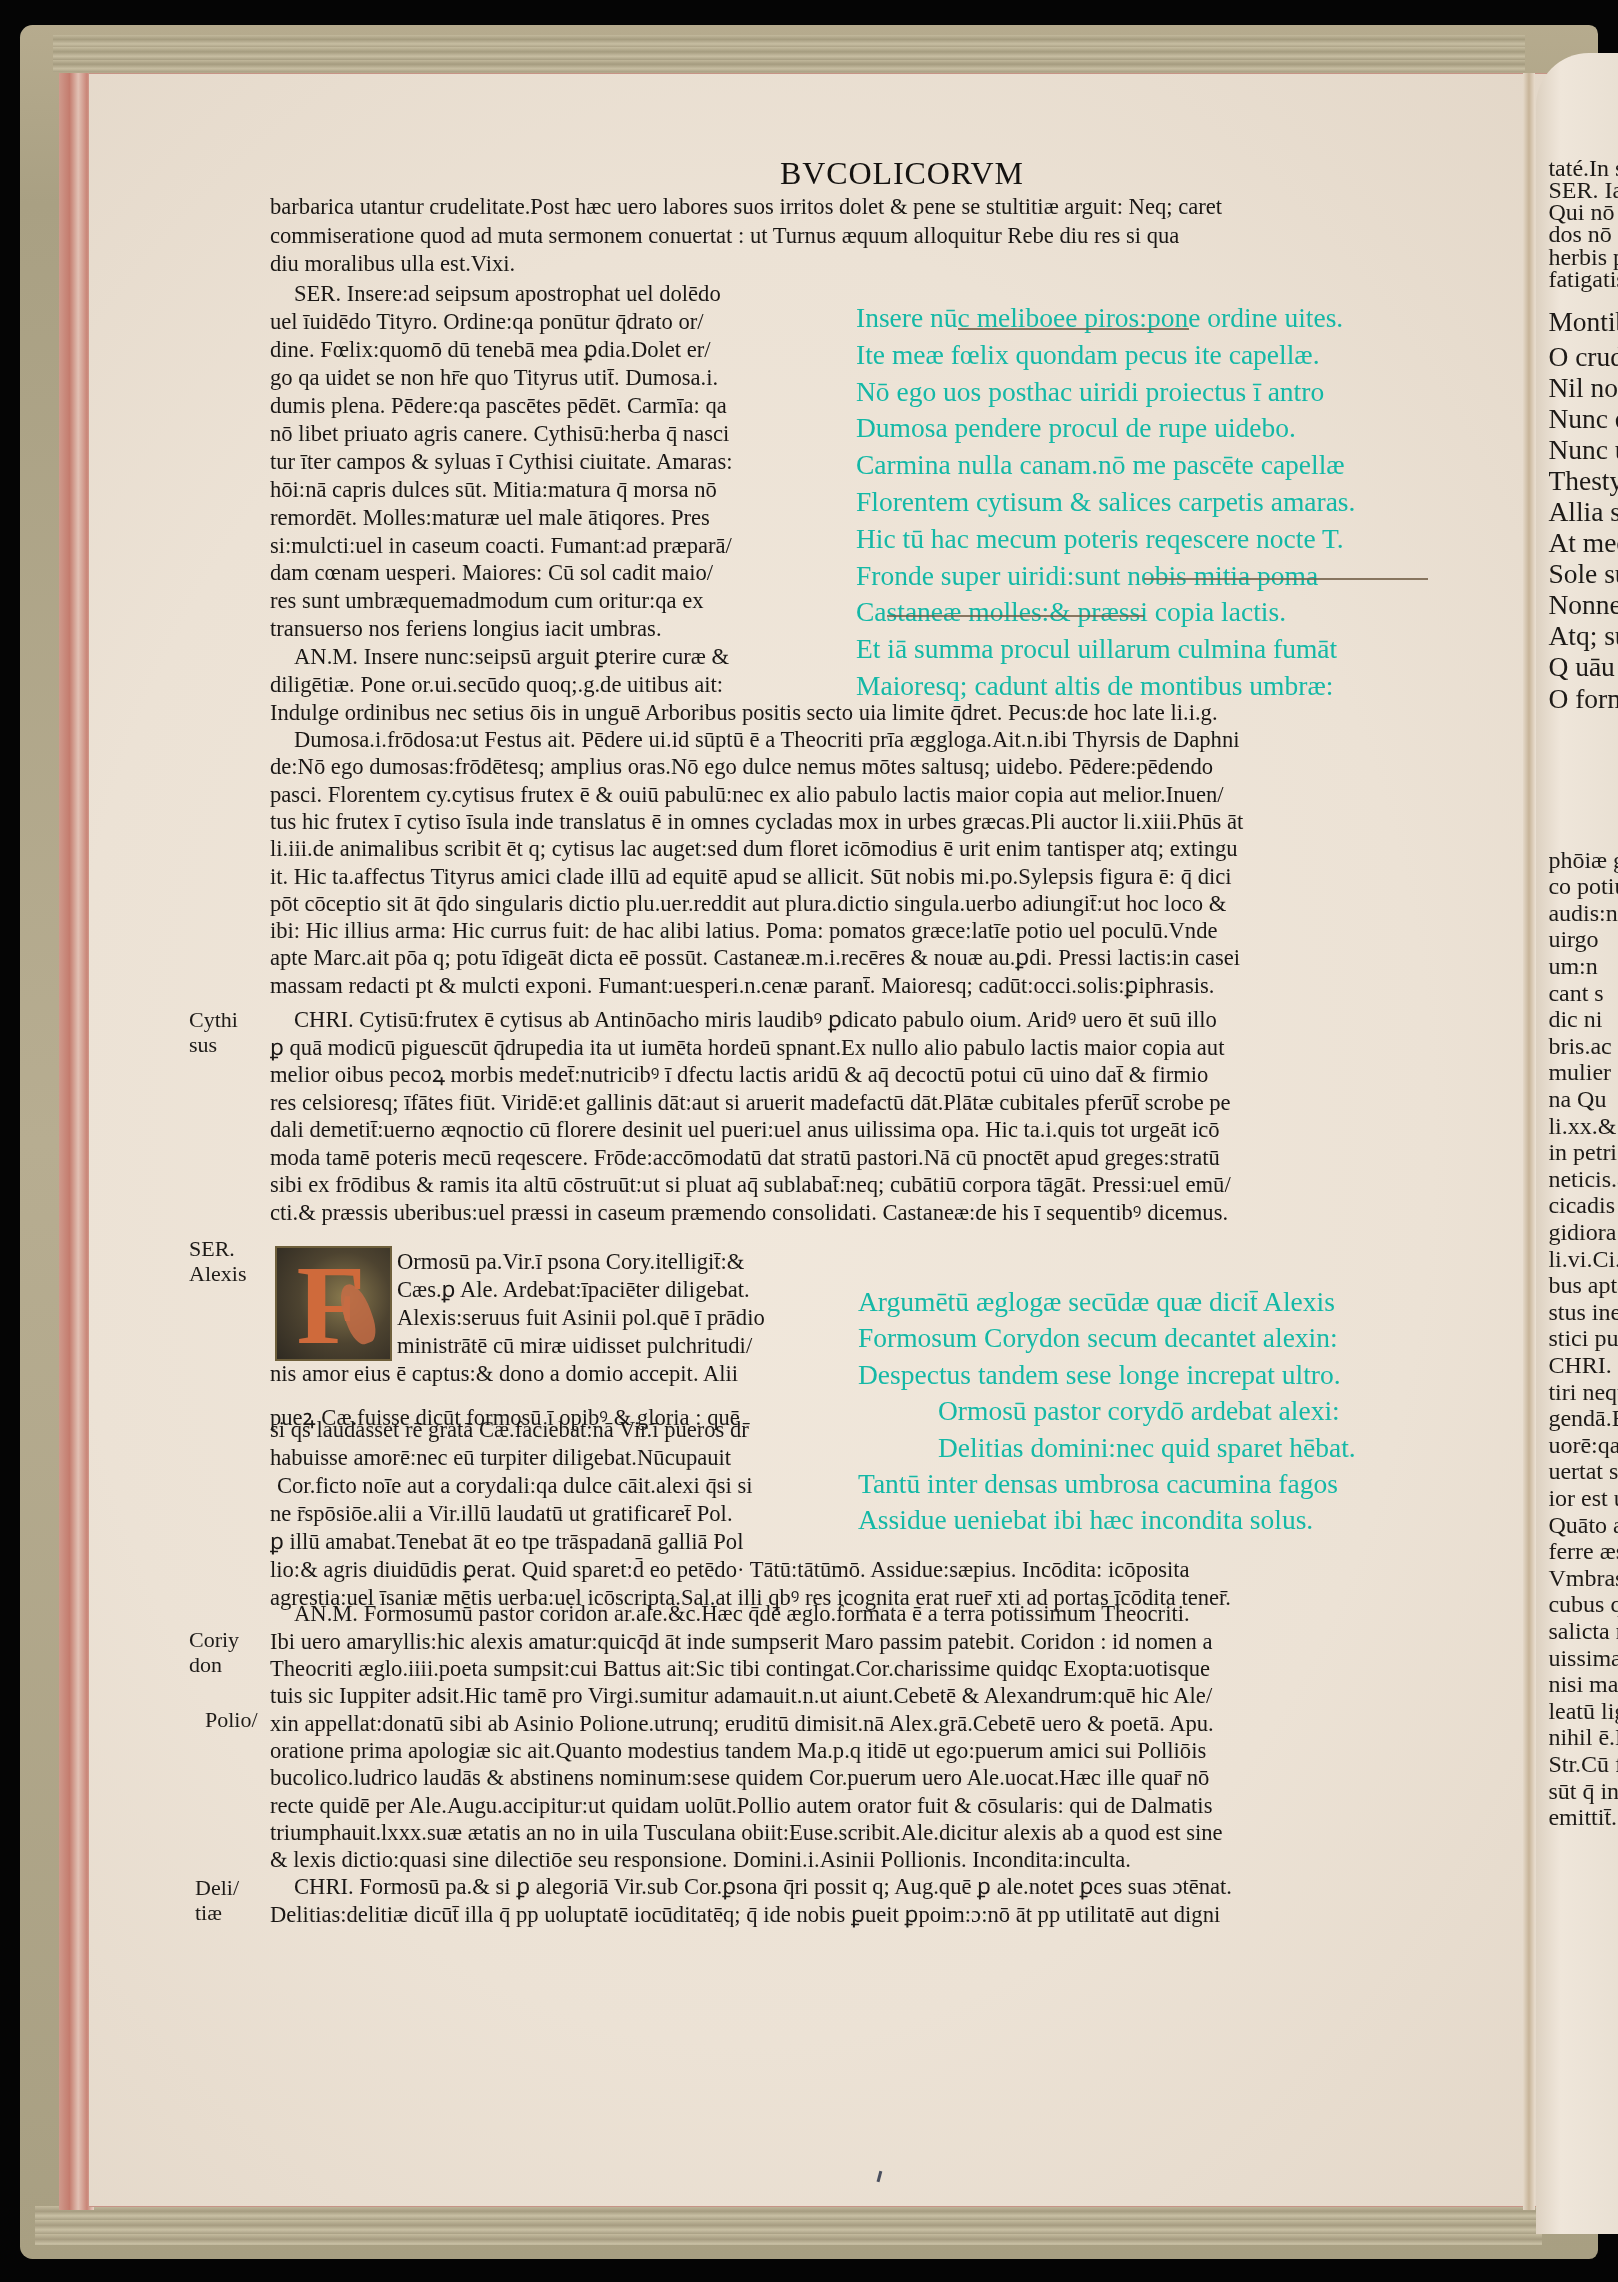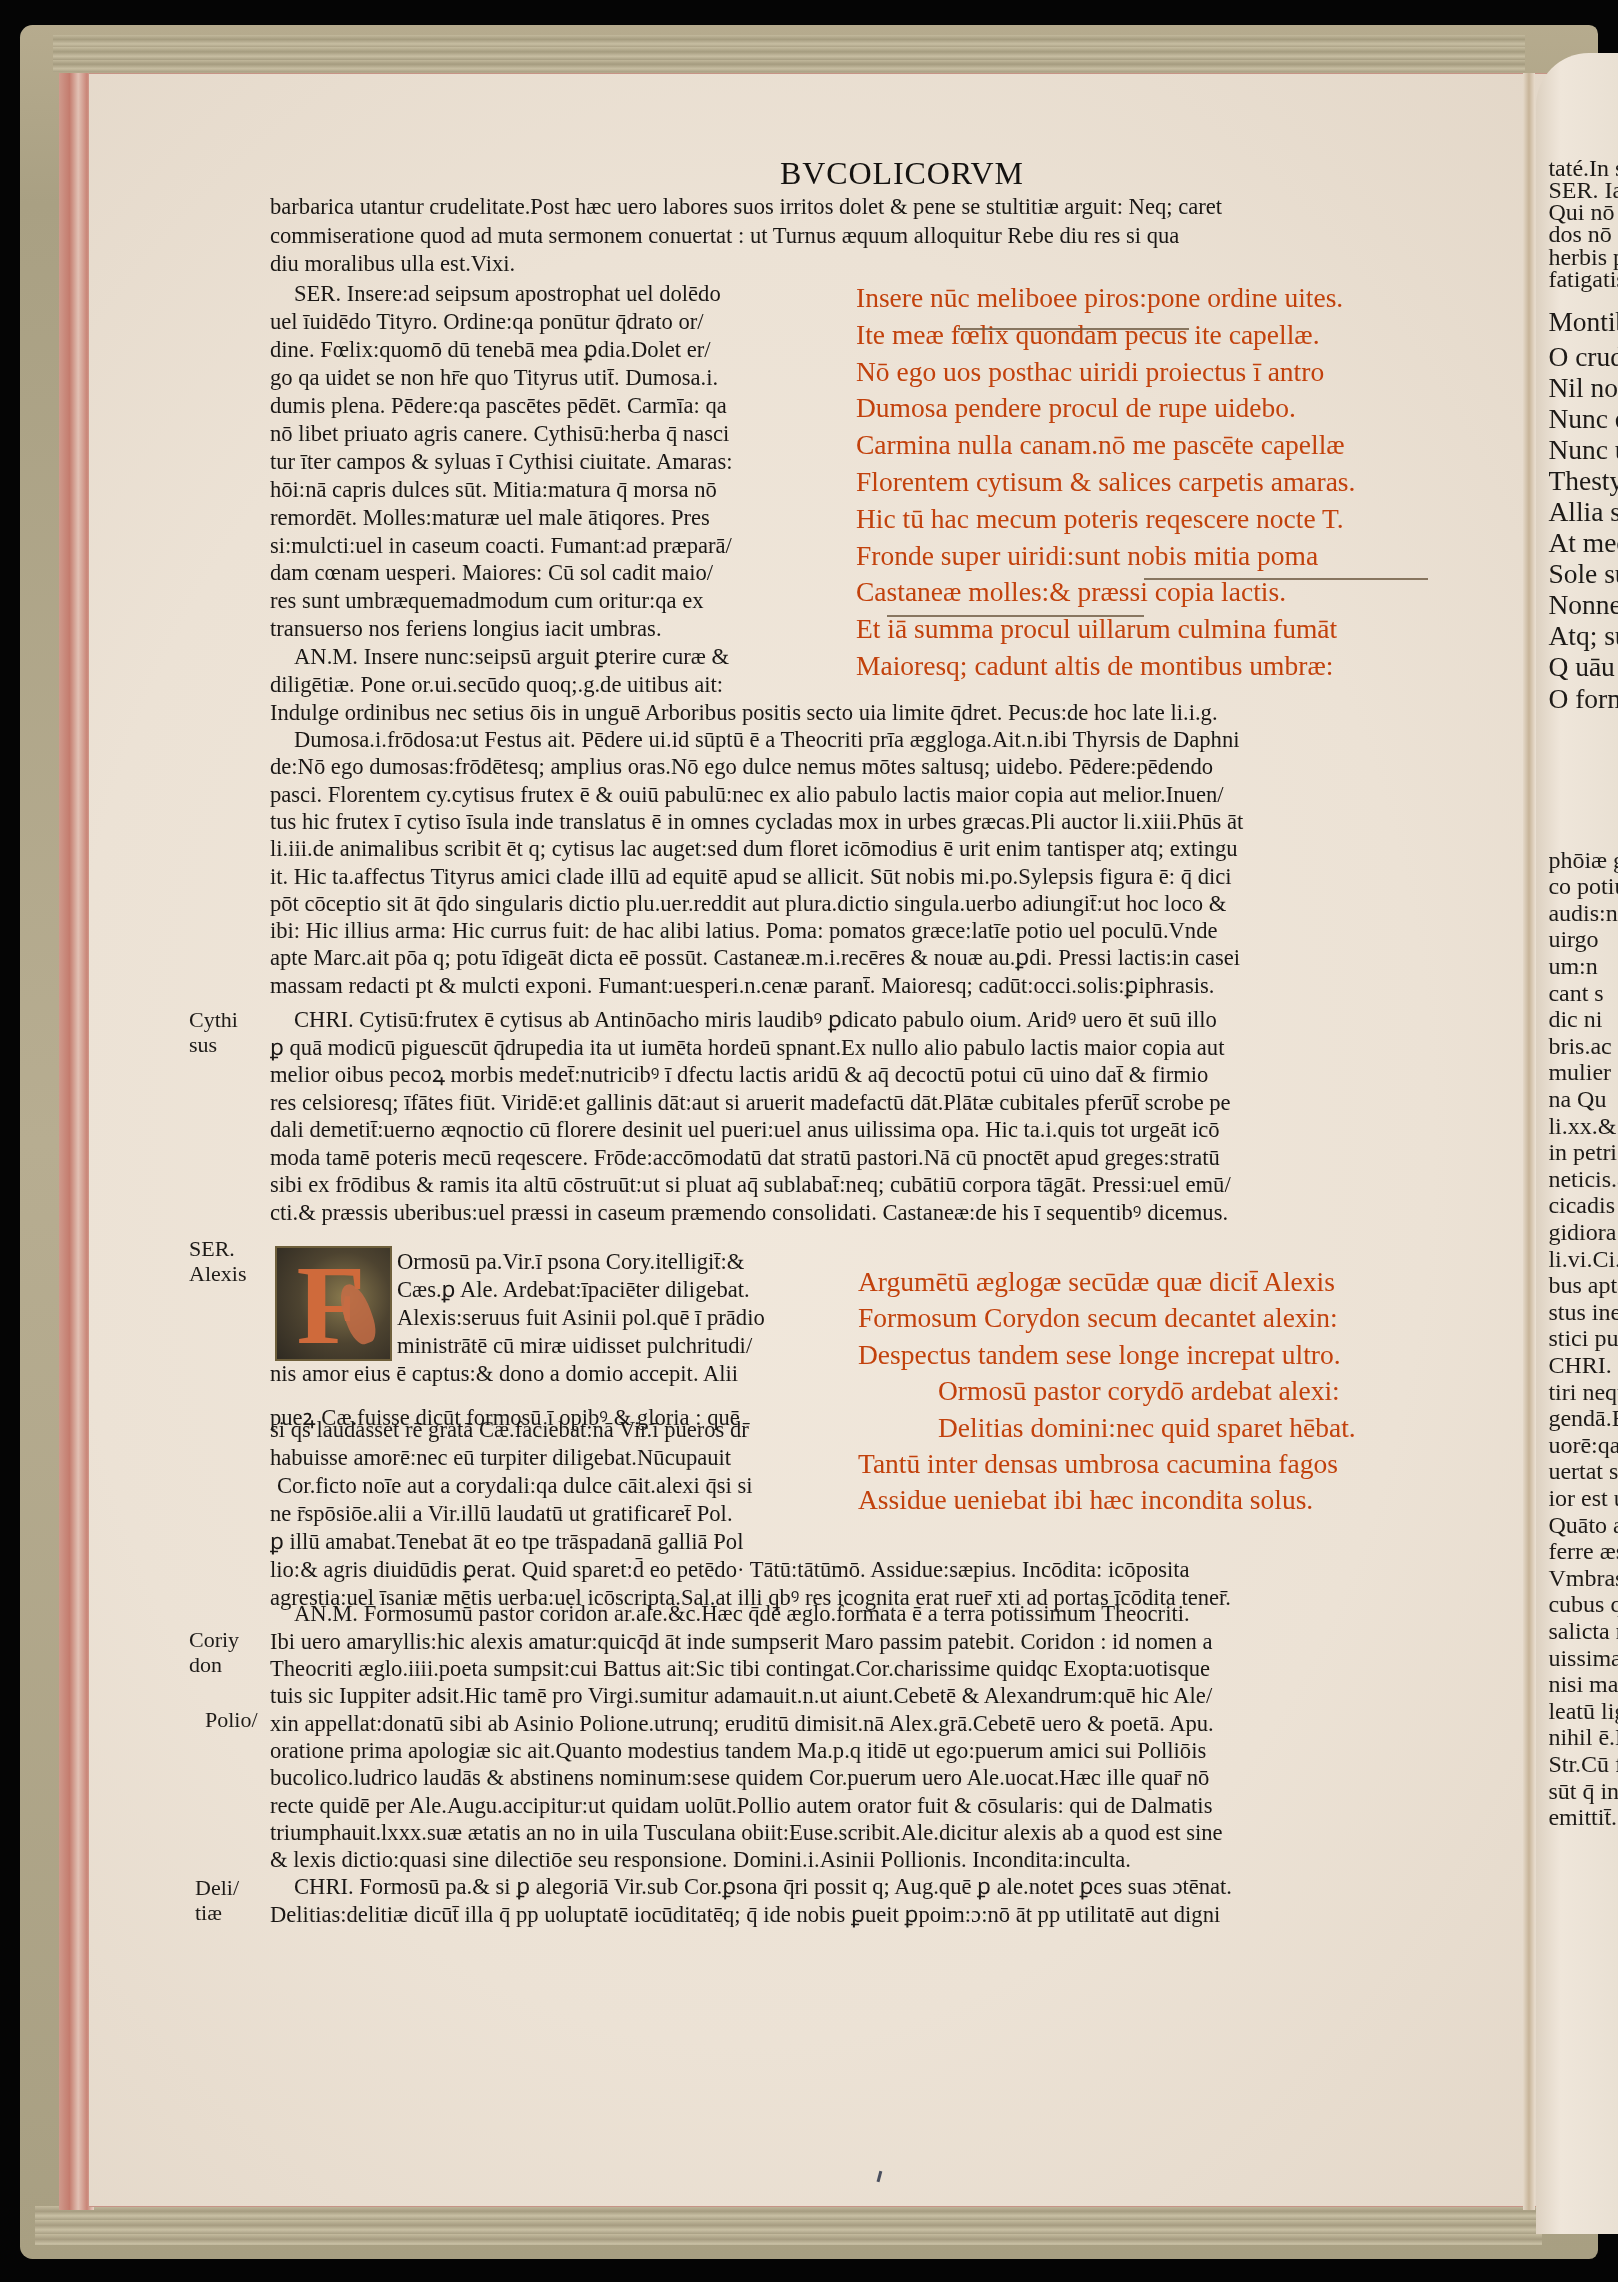--- a/index.html
+++ b/index.html
@@ -17,21 +17,21 @@
     background:radial-gradient(ellipse at 45% 50%,#f1e8dc 0%,#ece2d5 60%,#e3d7c8 100%);
     border-top:1.8px solid #c69386;border-bottom:1.8px solid #c69386;}
   .gutter{position:absolute;left:1523px;top:73px;width:12.4px;height:2137px;
     background:linear-gradient(90deg,#e5d9c9,#c7b499,#e8dccd);}
   .next-page{position:absolute;left:1536px;top:53px;width:82px;height:2181px;
     background:linear-gradient(90deg,#ddd1c1 0%,#efe6da 30%,#e9e0d3 100%);overflow:hidden;
     border-radius:53px 0 0 0;}
   .next-page .ln{position:absolute;left:12.4px;font-size:24px;color:#1d1a17;white-space:nowrap;font-family:"Liberation Serif",serif;}
   .header{position:absolute;left:780px;top:155px;font-size:32px;letter-spacing:0.9px;color:#141210;font-family:"Liberation Serif",serif;}
   .line{position:absolute;font-size:22.6px;line-height:28px;color:#1a1715;white-space:nowrap;font-family:"Liberation Serif",serif;}
-  .verse{position:absolute;font-size:27.5px;color:#c2410c;white-space:nowrap;font-family:"Liberation Serif",serif;}
+  .verse{position:absolute;font-size:27.5px;color:#14b8a6;white-space:nowrap;font-family:"Liberation Serif",serif;margin-top:20px;}
   .margin-note{position:absolute;font-size:22px;line-height:25px;color:#1e1b18;font-family:"Liberation Serif",serif;}
   .underline{position:absolute;height:1.8px;background:#6e5a42;opacity:.8;}
   .initial{position:absolute;left:275px;top:1246px;width:117px;height:115px;
     background:radial-gradient(circle at 60% 45%,#8a7a4e 0%,#4d4330 50%,#2f2a22 100%);
     border:2.7px solid #6e5f3b;box-sizing:border-box;}
   .initial .letter{position:absolute;left:19.5px;top:-5.3px;font-size:113px;line-height:124px;color:#cf6a3b;font-family:"Liberation Serif",serif;font-weight:bold;}
   .initial .bird{position:absolute;left:67px;top:35px;width:26.6px;height:62px;background:#c46c45;border-radius:50% 50% 40% 40%;transform:rotate(-20deg);opacity:.85;}
   .speck{position:absolute;width:2.7px;height:10.6px;background:#4a4f5e;transform:rotate(15deg);}
 </style>
 </head>

